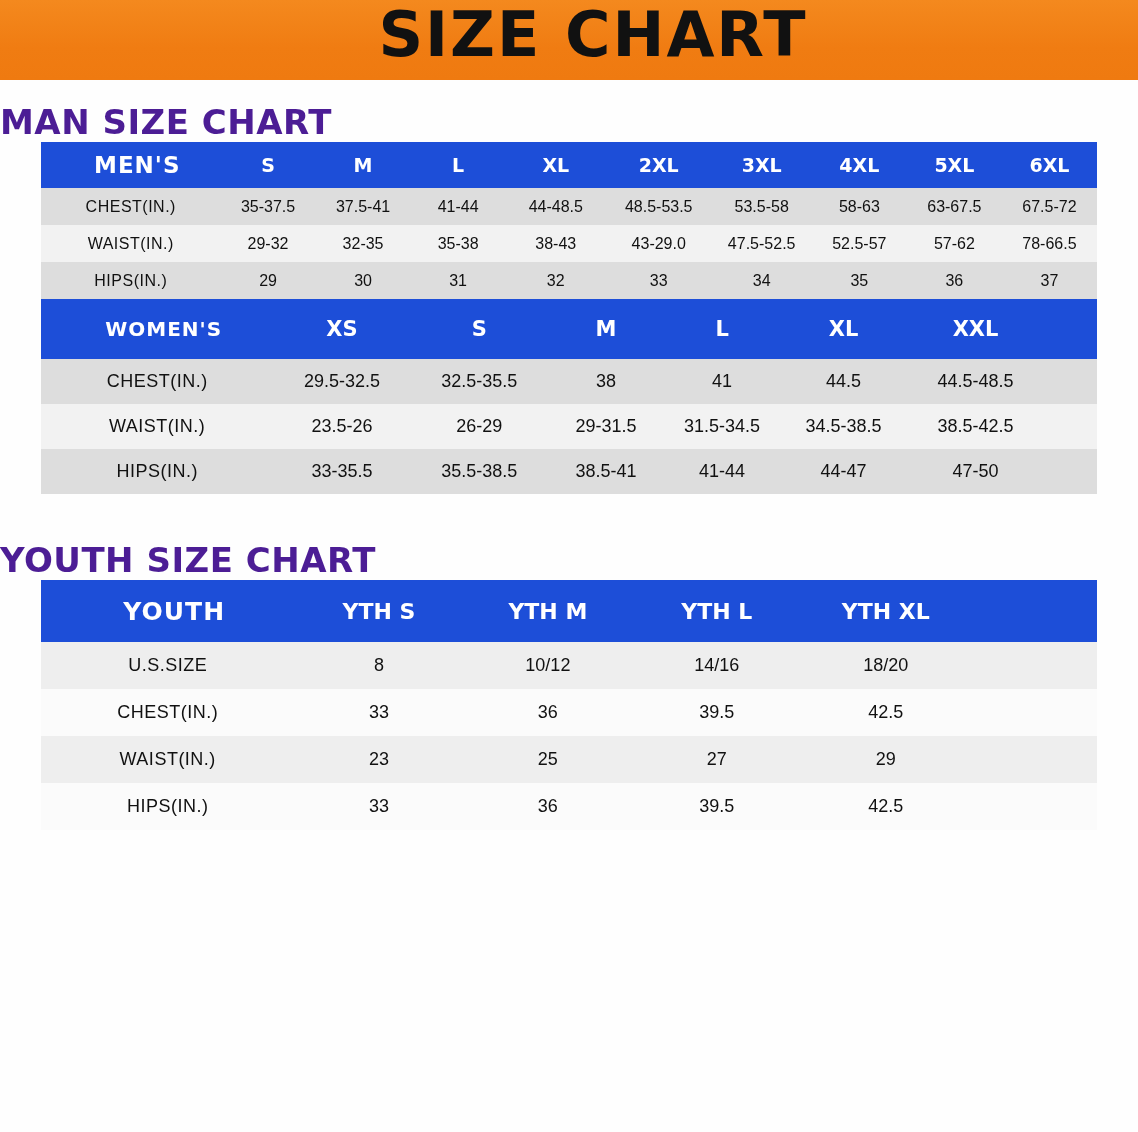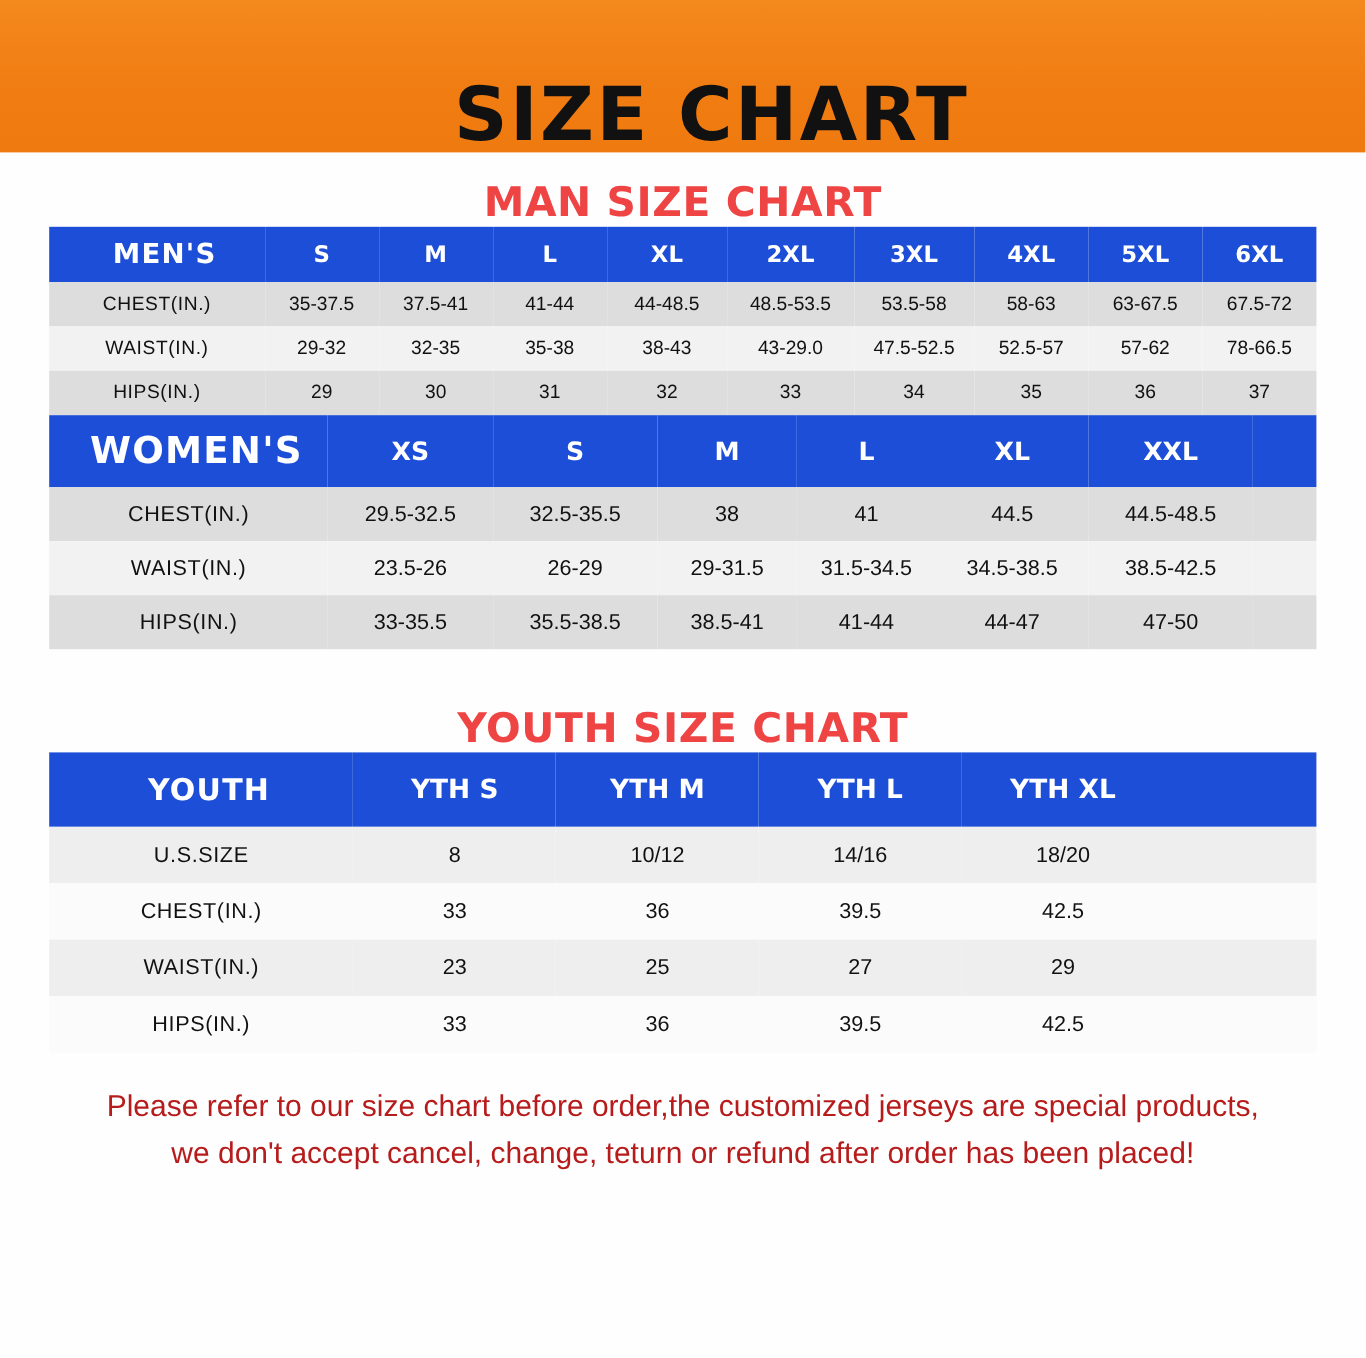--- a/index.html
+++ b/index.html
@@ -16,45 +16,45 @@
   }
   .page {
     width: 1138px;
     height: 1132px;
     position: relative;
     background: #fefefe;
   }
 
   
   .banner {
-    height: 127px;
+    height: 80px;
     background: linear-gradient(180deg, #f4891e 0%, #f07c12 60%, #ef7a10 100%);
     display: flex;
-    align-items: flex-end;
+    align-items: flex-start;
     justify-content: center;
     padding-left: 48px;
   }
   .banner-title {
     font-family: "DejaVu Sans", sans-serif;
     font-weight: 700;
     font-size: 62px;
     letter-spacing: 2px;
     color: #111;
     line-height: 1;
     margin-top: 4px;
   }
 
   
   .section-heading {
-    text-align: center;
+    text-align: left;
     font-family: "DejaVu Sans", sans-serif;
     font-weight: 700;
     font-size: 34px;
     letter-spacing: 0.5px;
-    color: #ef4444;
+    color: #4c1d95;
   }
   .heading-man   { margin-top: 22px; }
   .heading-women { margin-top: 42px; }
   .heading-youth { margin-top: 46px; }
 
   
   .table-wrap {
     margin: 0 auto;
     width: 1056px;
   }
@@ -95,21 +95,21 @@
     text-align: center;
     font-family: "Liberation Sans", sans-serif;
     font-weight: 400;
     letter-spacing: 0.5px;
   }
   .man-table tbody tr:nth-child(odd)  { background: #dddddd; }
   .man-table tbody tr:nth-child(even) { background: #f2f2f2; }
 
   
   .women-table thead th { font-size: 21px; height: 58px; }
-  .women-table thead th.row-label { font-size: 31px; letter-spacing: 1px; }
+  .women-table thead th.row-label { font-size: 20px; letter-spacing: 1px; }
   .women-table tbody td { font-size: 18px; height: 43px; }
   .women-table tbody td.lbl {
     font-size: 18px;
     text-align: center;
     letter-spacing: 0.5px;
   }
   .women-table tbody tr:nth-child(odd)  { background: #dddddd; }
   .women-table tbody tr:nth-child(even) { background: #f2f2f2; }
 
   
@@ -325,18 +325,14 @@
           <td>33</td>
           <td>36</td>
           <td>39.5</td>
           <td>42.5</td>
           <td></td>
         </tr>
       </tbody>
     </table>
   </div>
 
-  <div class="note">
-    <span class="note-line">Please refer to our size chart before order,the customized jerseys are special products,</span>
-    <span class="note-line">we don't accept cancel, change, teturn or refund after order has been placed!</span>
-  </div>
 
 </div>
 
 </body></html>

